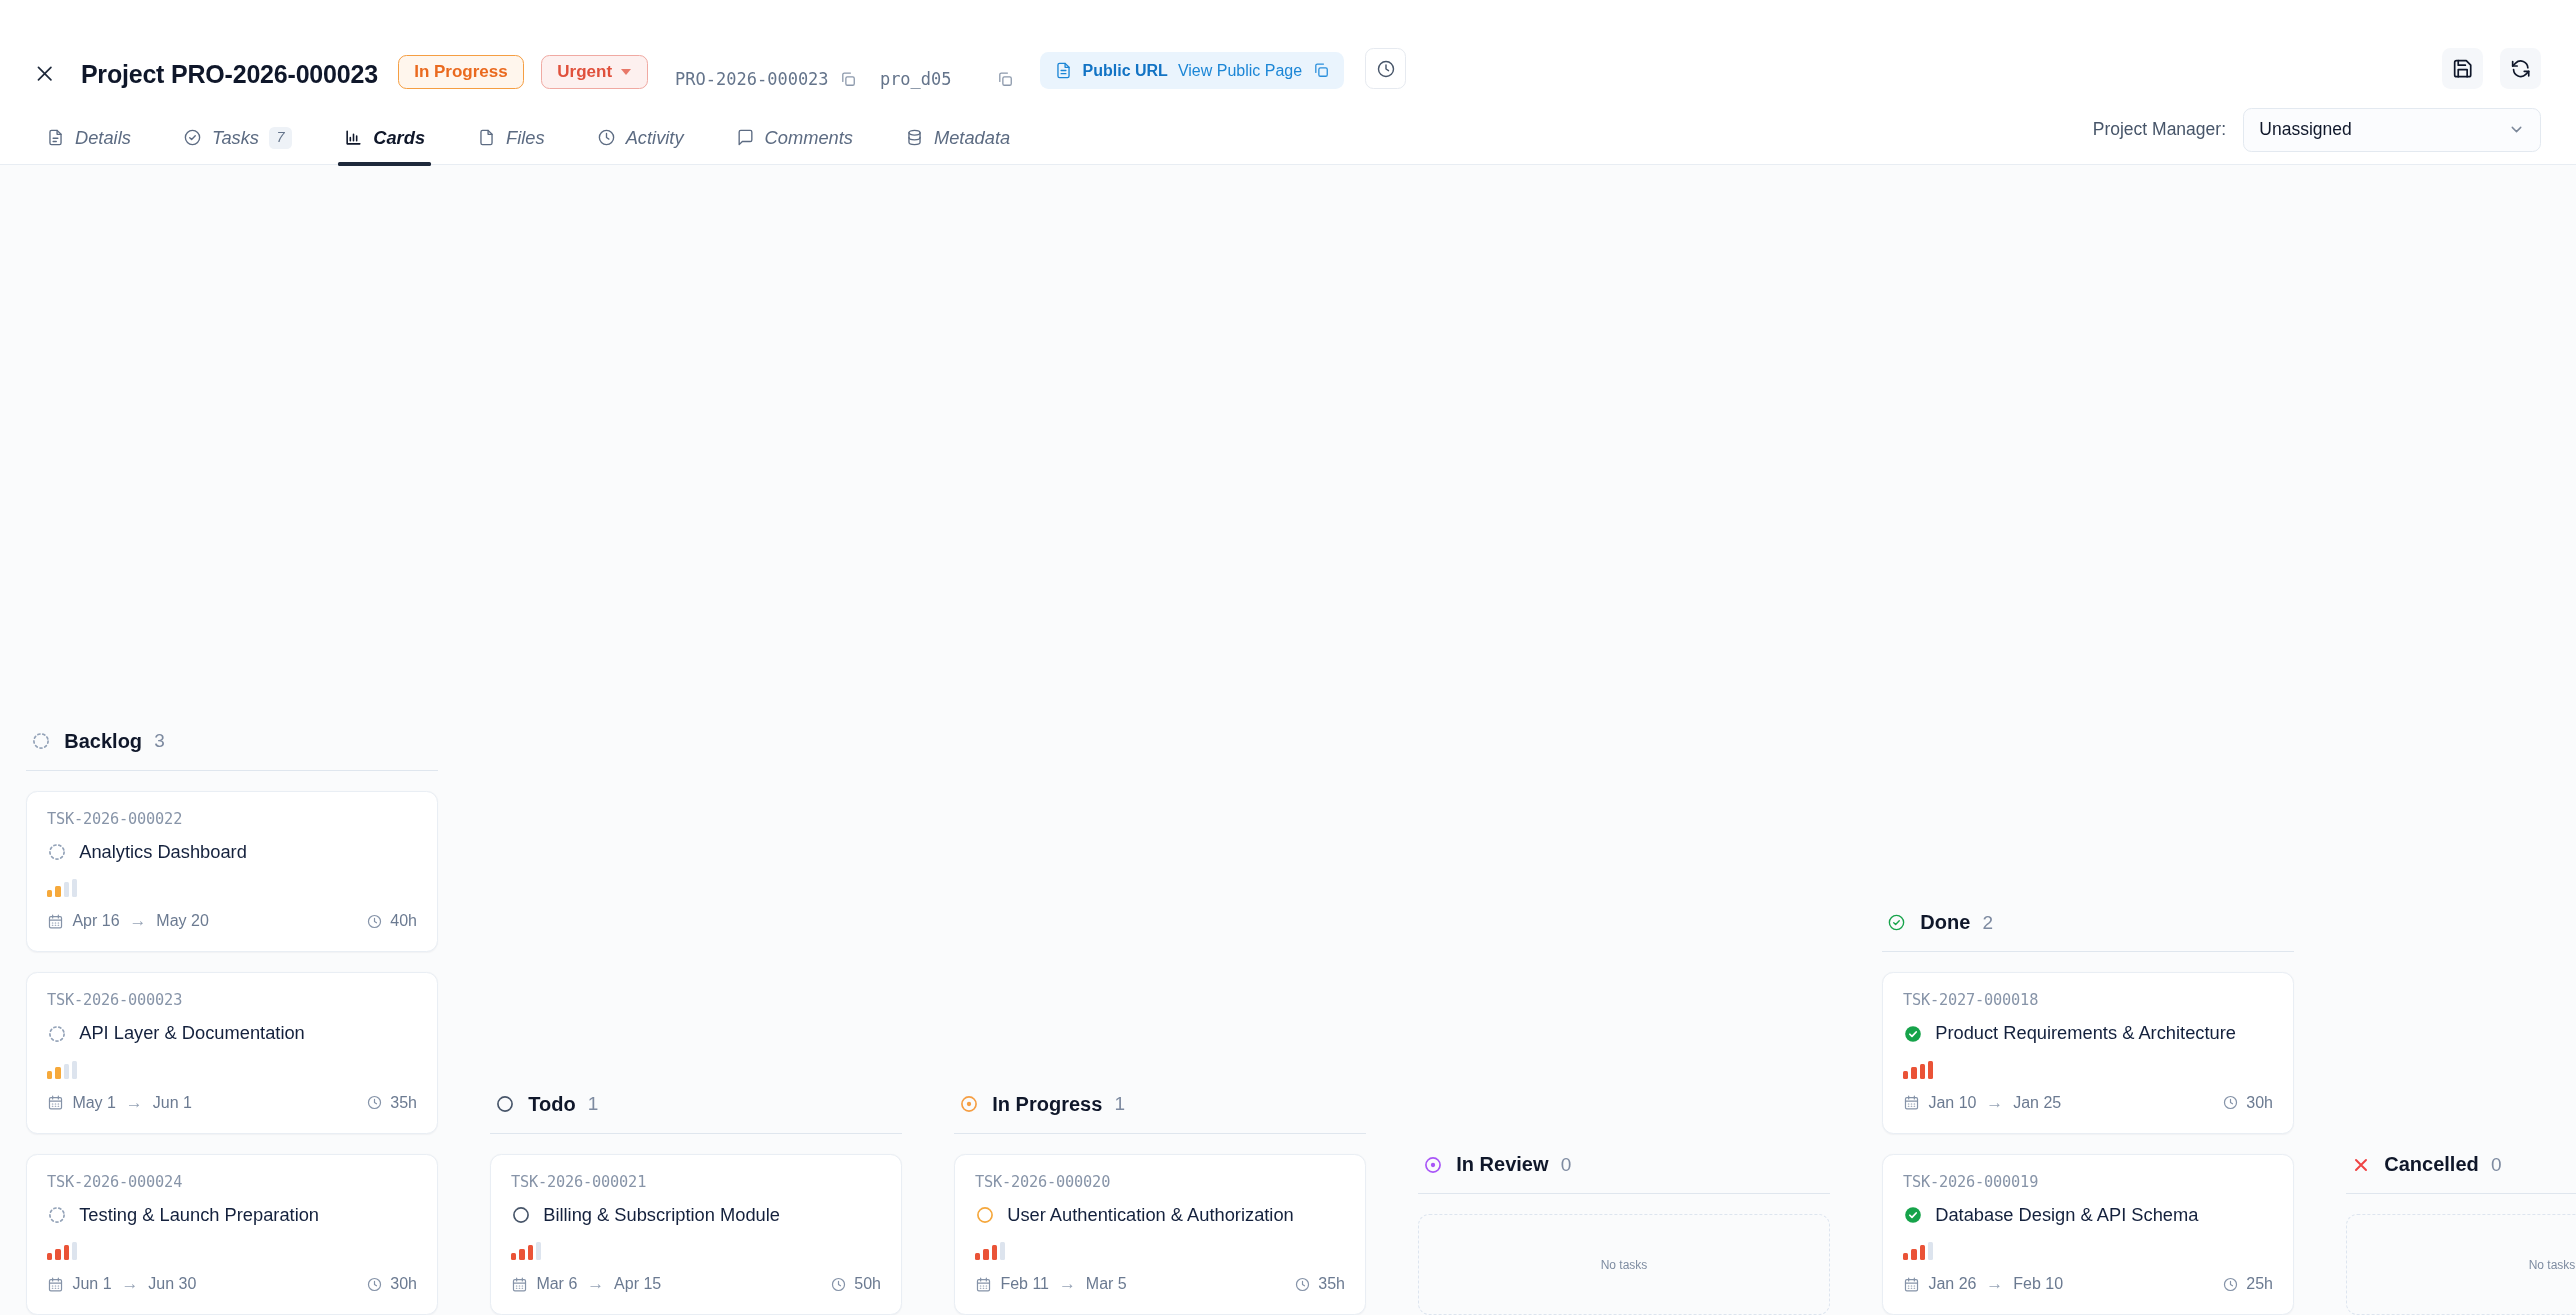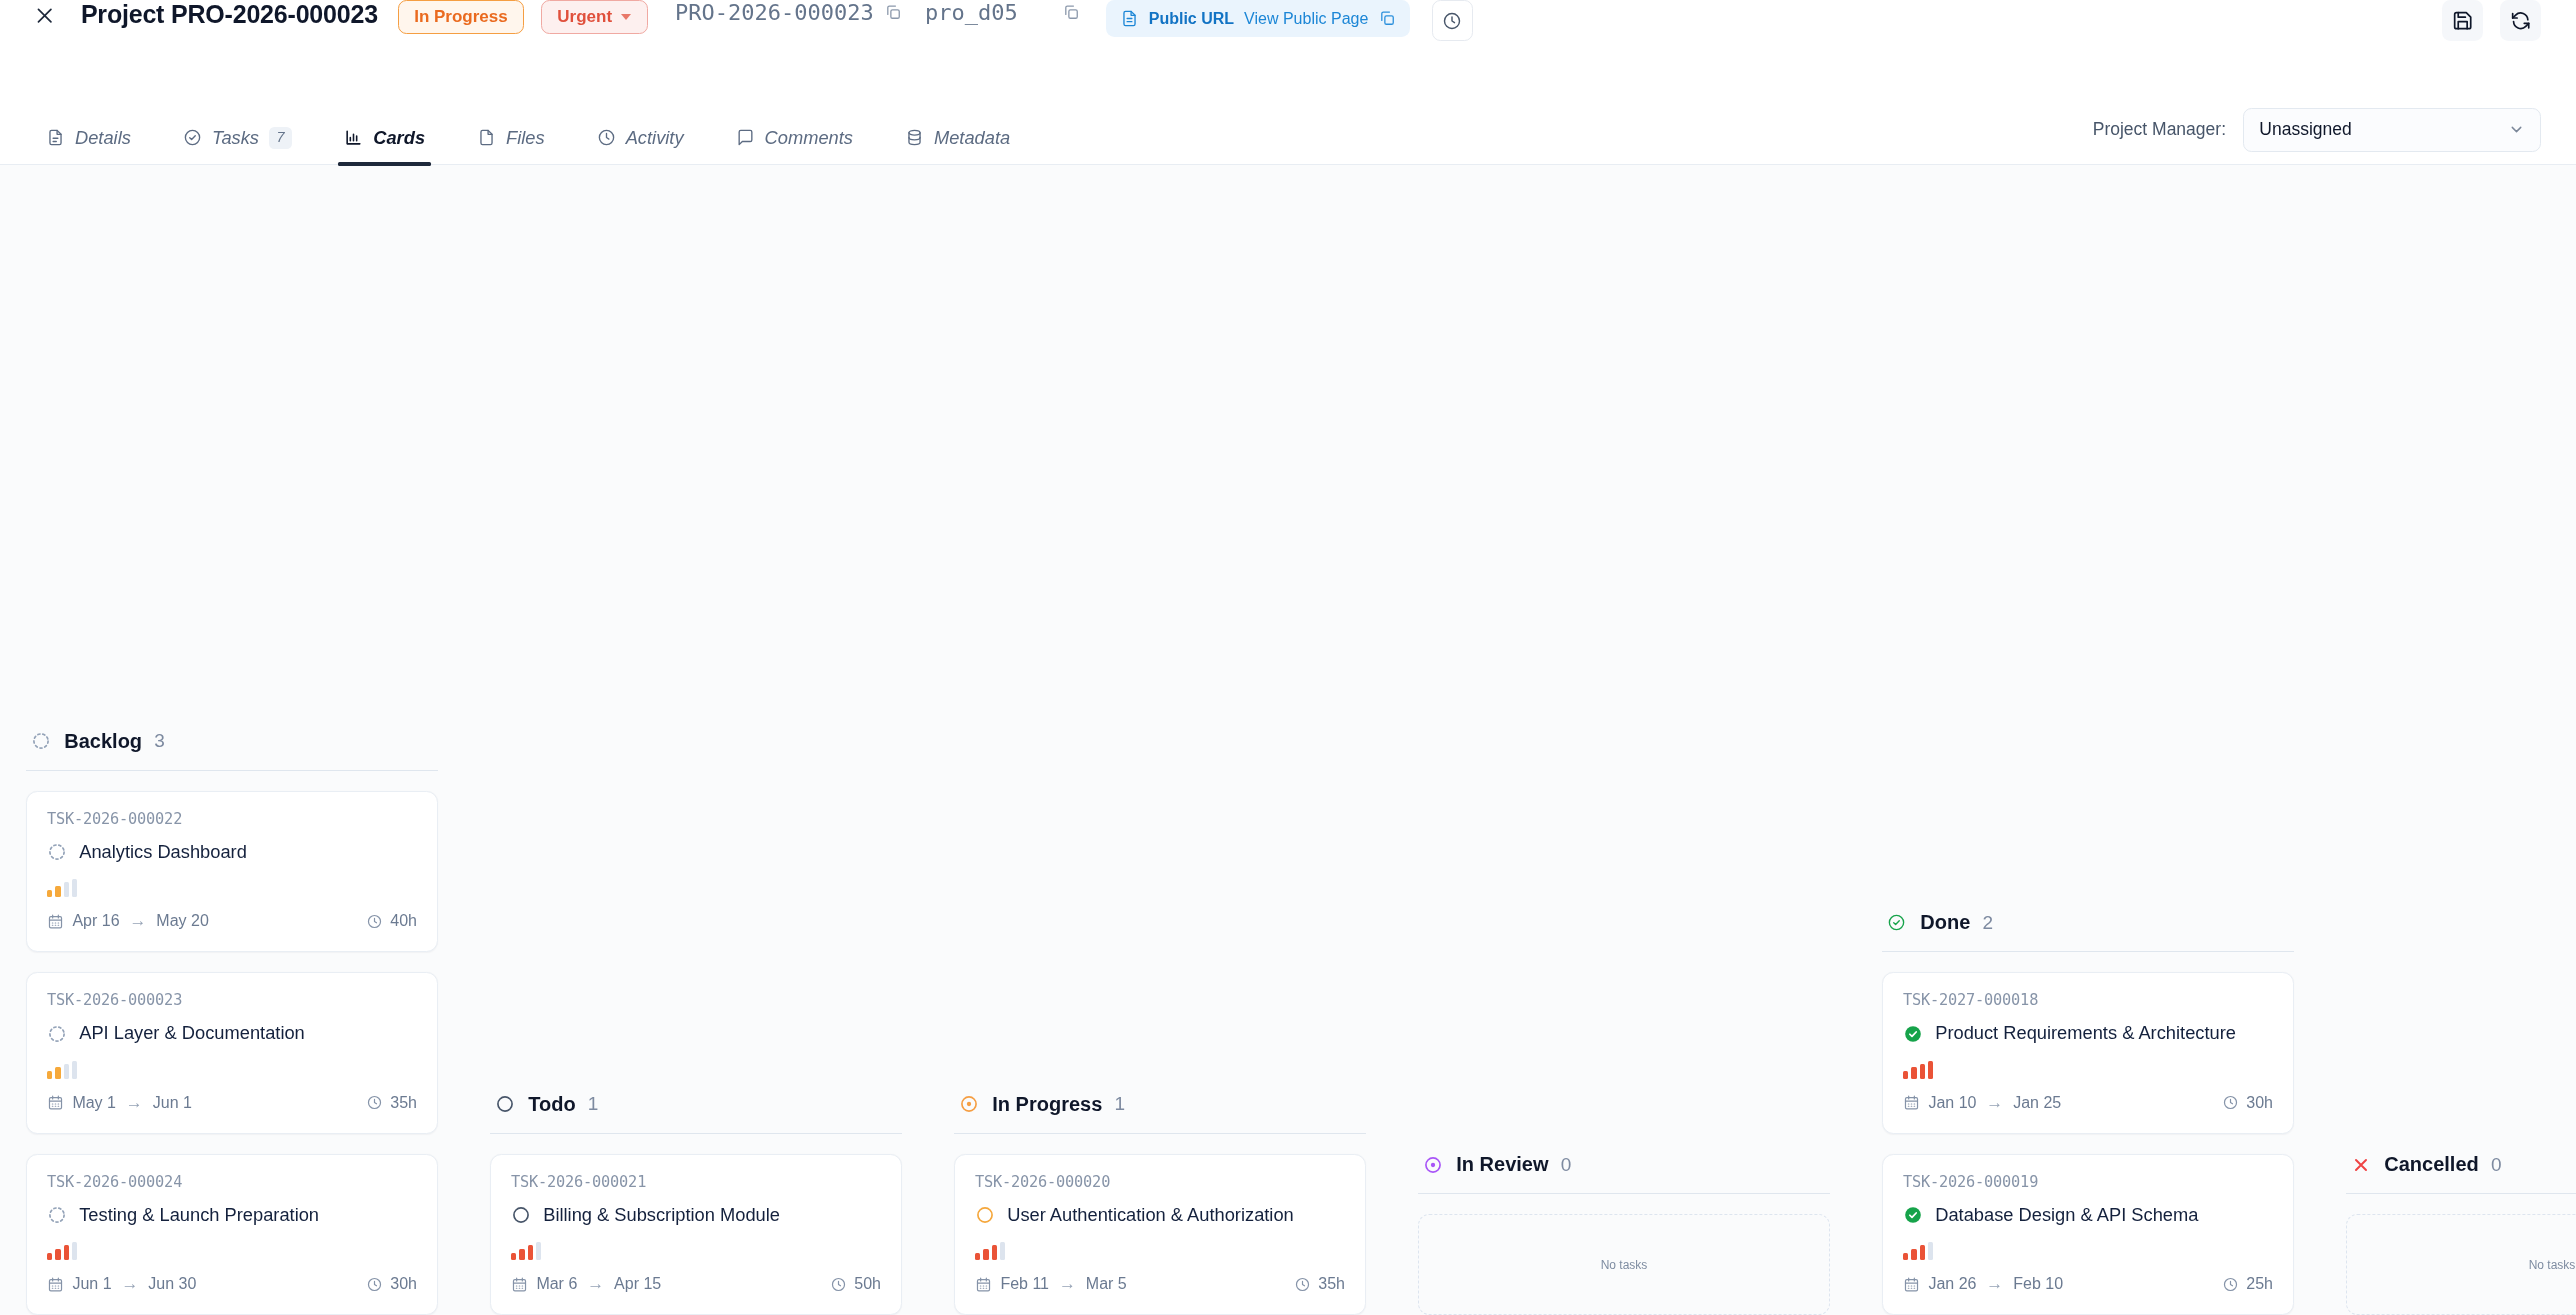--- a/index.html
+++ b/index.html
@@ -15,21 +15,21 @@
     background: #ffffff;
     border-top-left-radius: 20px;
     border-top-right-radius: 20px;
     overflow: hidden;
   }
 
   
   .header {
     height: 89px;
     display: flex;
-    align-items: flex-start;
+    align-items: flex-end;
     padding: 0 35px 0 29px;
     background: #ffffff;
     position: relative;
   }
   .close-btn {
     width: 30.5px; height: 30.5px;
     display: flex; align-items: center; justify-content: center;
     color: #1e293b;
     flex: 0 0 auto;
     cursor: pointer;
@@ -68,21 +68,21 @@
   .chev {
     display: inline-block;
     width: 0; height: 0;
     border-left: 5.3px solid transparent;
     border-right: 5.3px solid transparent;
     border-top: 6.1px solid currentColor;
     opacity: .75;
   }
   .mono-code {
     font-family: "DejaVu Sans Mono", monospace;
-    font-size: 22px;
+    font-size: 17px;
     color: #64748b;
     white-space: nowrap;
   }
   .code-group { display: flex; align-items: center; gap: 10px; }
   .code-group.first { margin-left: 27.5px; }
   .code-group.second { margin-left: 23px; gap: 44px; }
   .copy-ic { width: 18.3px; height: 18.3px; color: #8b98ab; cursor: pointer; flex: 0 0 auto; }
   .public-url {
     margin-left: 26px;
     display: flex; align-items: center; gap: 10px;

